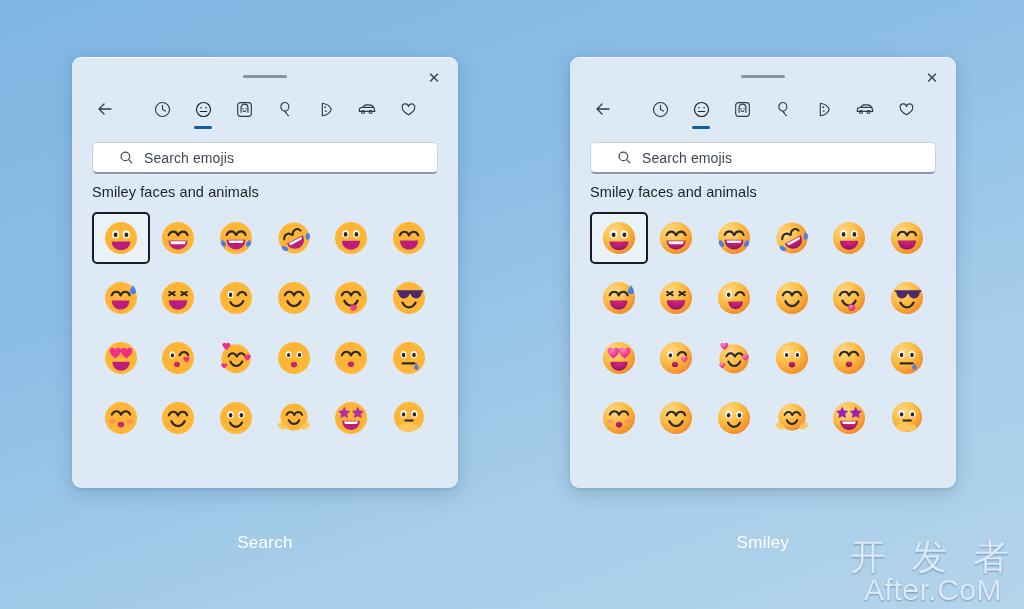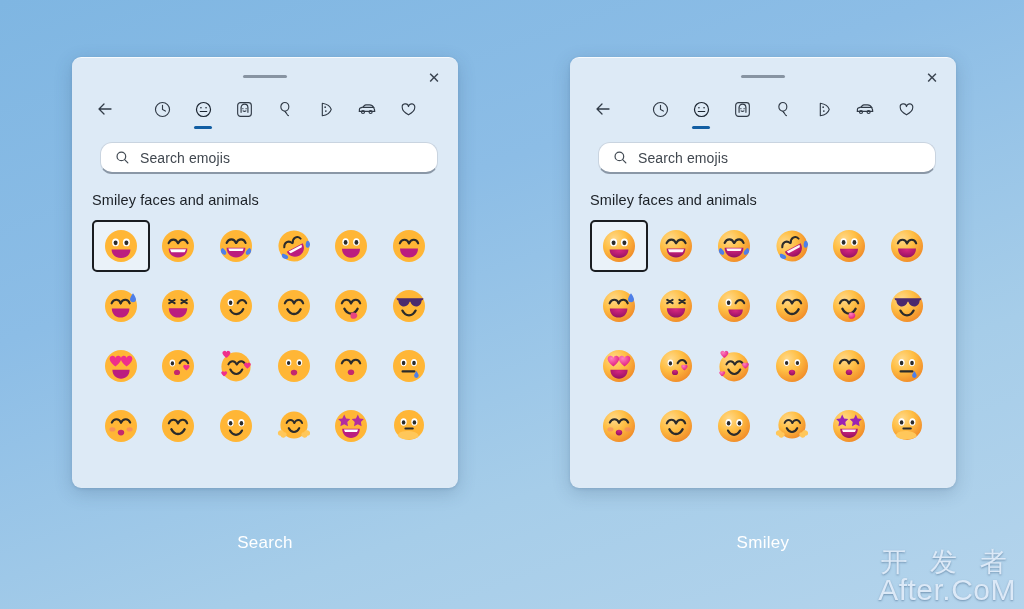--- a/index.html
+++ b/index.html
@@ -97,36 +97,35 @@
   .tabstrip .tab + .tab:not(.tab-back) { margin-left: 3px; }
   svg { display: block; }
 
   
   .search-wrap { padding: 6px 20px 0 20px; }
   .search-box {
     height: 32px;
     background: #ffffff;
     border: 1px solid #c9d4e0;
     border-bottom: 2px solid #8a97a6;
-    border-radius: 12px;
+    border-radius: 5px;
     display: flex;
     align-items: center;
-    padding: 0 14px;
-    margin-left: 8px;
+    padding: 0 26px;
   }
   .search-box .s-icon { margin-right: 10px; display: flex; }
   .search-box .s-text {
     font-size: 14px;
     color: #40474f;
     letter-spacing: 0.1px;
   }
 
   
   .section-head {
-    padding: 18px 20px 0 20px;
+    padding: 10px 20px 0 20px;
     font-size: 14.5px;
     color: #1b2026;
     letter-spacing: 0.1px;
   }
 
   
   .grid {
     padding: 12px 20px 0 20px;
     display: grid;
     grid-template-columns: repeat(6, 1fr);
@@ -163,21 +162,21 @@
   .watermark {
     position: absolute;
     right: 8px;
     bottom: 4px;
     text-align: center;
     color: #dce9f7;
     line-height: 1.0;
     text-shadow: 0 1px 2px rgba(60,95,130,0.55);
   }
   .wm-cn {
-    font-size: 27px;
+    font-size: 36px;
     letter-spacing: 7px;
     font-family: "DejaVu Sans", sans-serif;
   }
   .wm-en {
     font-size: 30px;
     letter-spacing: 0.5px;
     font-family: "Liberation Sans", sans-serif;
   }
 </style>
 </head>

